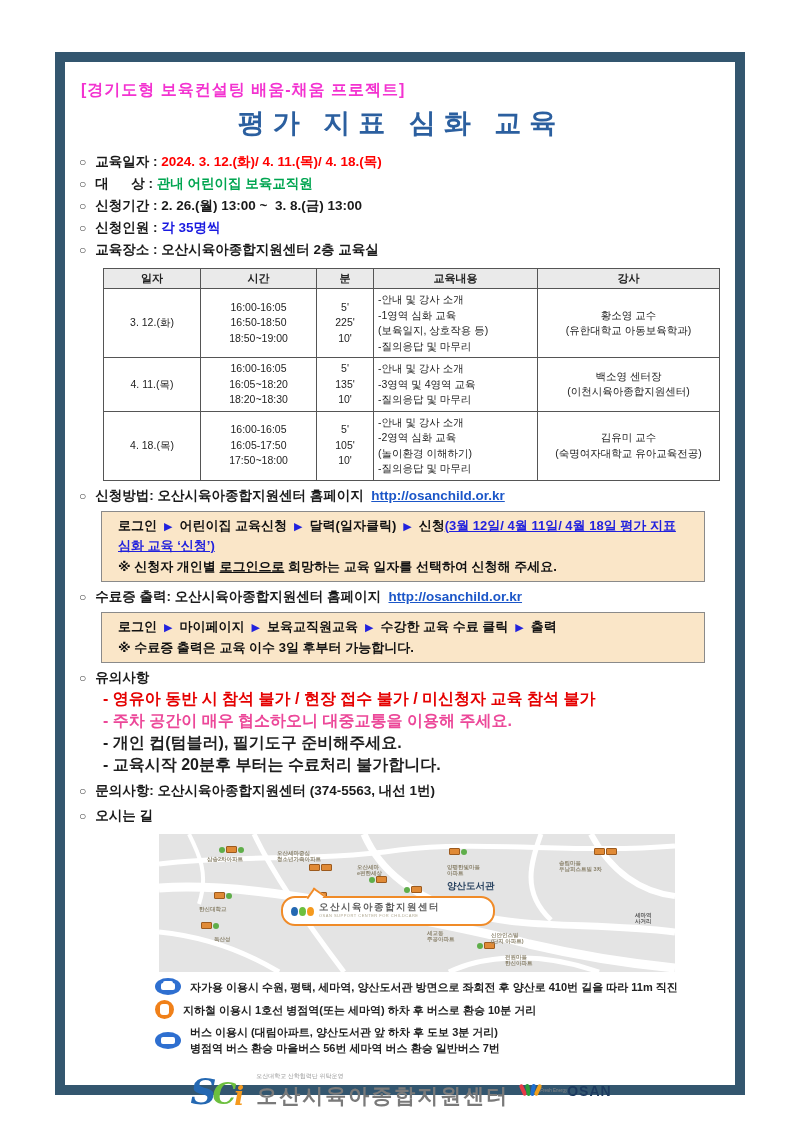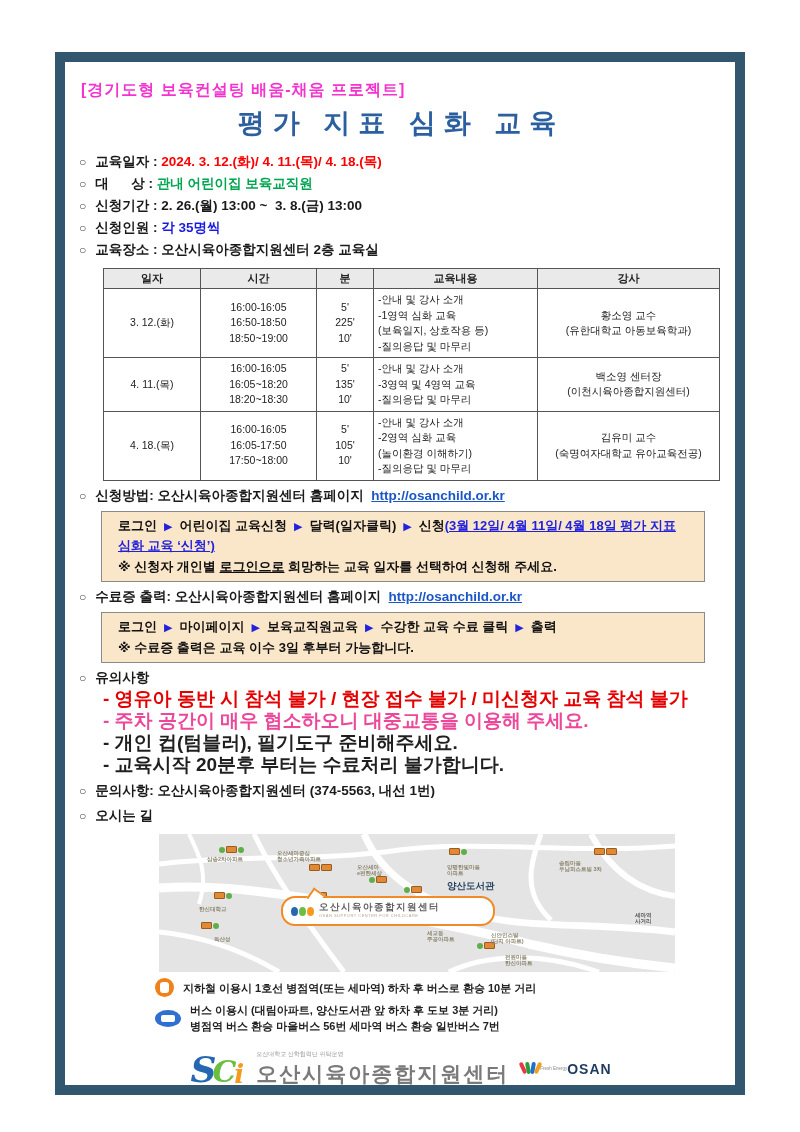--- a/index.html
+++ b/index.html
@@ -35,21 +35,21 @@
   a.link { color: #1b56c8; text-decoration: underline; font-weight: bold; }
 
   .procbox {
     margin: 5px 0 4px 22px; width: 604px; background: #fae6c8; border: 1px solid #8a8a8a;
     padding: 4px 16px; font-size: 13px; font-weight: bold; color: #111; line-height: 20.5px;
   }
   .arrow { color: #2222dd; margin: 0 7px; font-size: 11px; }
   .hl { color: #2222dd; text-decoration: underline; }
   .nu { text-decoration: underline; }
 
-  .note-item { font-size: 19px; font-weight: bold; line-height: 22px; margin-left: 24px; white-space: pre-wrap; }
+  .note-item { font-size: 16px; font-weight: bold; line-height: 22px; margin-left: 24px; white-space: pre-wrap; }
   .n-red { color: #e50000; } .n-blue { color: #ec4899; } .n-black { color: #1f1f1f; }
 
   .map {
     position: relative; margin: 8px 0 6px 80px; width: 516px; height: 138px;
     background: #e4e4e4; overflow: hidden;
   }
   .map svg { position: absolute; left: 0; top: 0; }
   .mlabel { position: absolute; font-size: 5.5px; color: #8d856f; line-height: 6px; white-space: pre-line; font-weight: bold; }
   .mlabel-dark { color: #555; }
   .lib-label { position: absolute; font-size: 9.5px; font-weight: bold; color: #27415f; }
@@ -310,20 +310,27 @@
             <i style="background:#f59a1e"></i>
           </span>
         <span class="co-text">
           <span class="co-name">오산시육아종합지원센터</span>
           <span class="co-sub">OSAN SUPPORT CENTER FOR CHILDCARE</span>
         </span>
       </div>
     </div>
 
     <div class="transport">
+      <div class="t-row">
+        <span class="vicon" style="background:#2e6fd0">
+            <span class="body2"></span>
+            <span class="body"></span>
+          </span>
+        <span class="t-lines">자가용 이용시 수원, 평택, 세마역, 양산도서관 방면으로 좌회전 후 양산로 410번 길을 따라 11m 직진</span>
+      </div>
       <div class="t-row">
         <span class="vicon train" style="background:#f08019">
             <span class="body"></span>
           </span>
         <span class="t-lines">지하철 이용시 1호선 병점역(또는 세마역) 하차 후 버스로 환승 10분 거리</span>
       </div>
       <div class="t-row">
         <span class="vicon" style="background:#2e6fd0">
             <span class="body"></span>
           </span>

